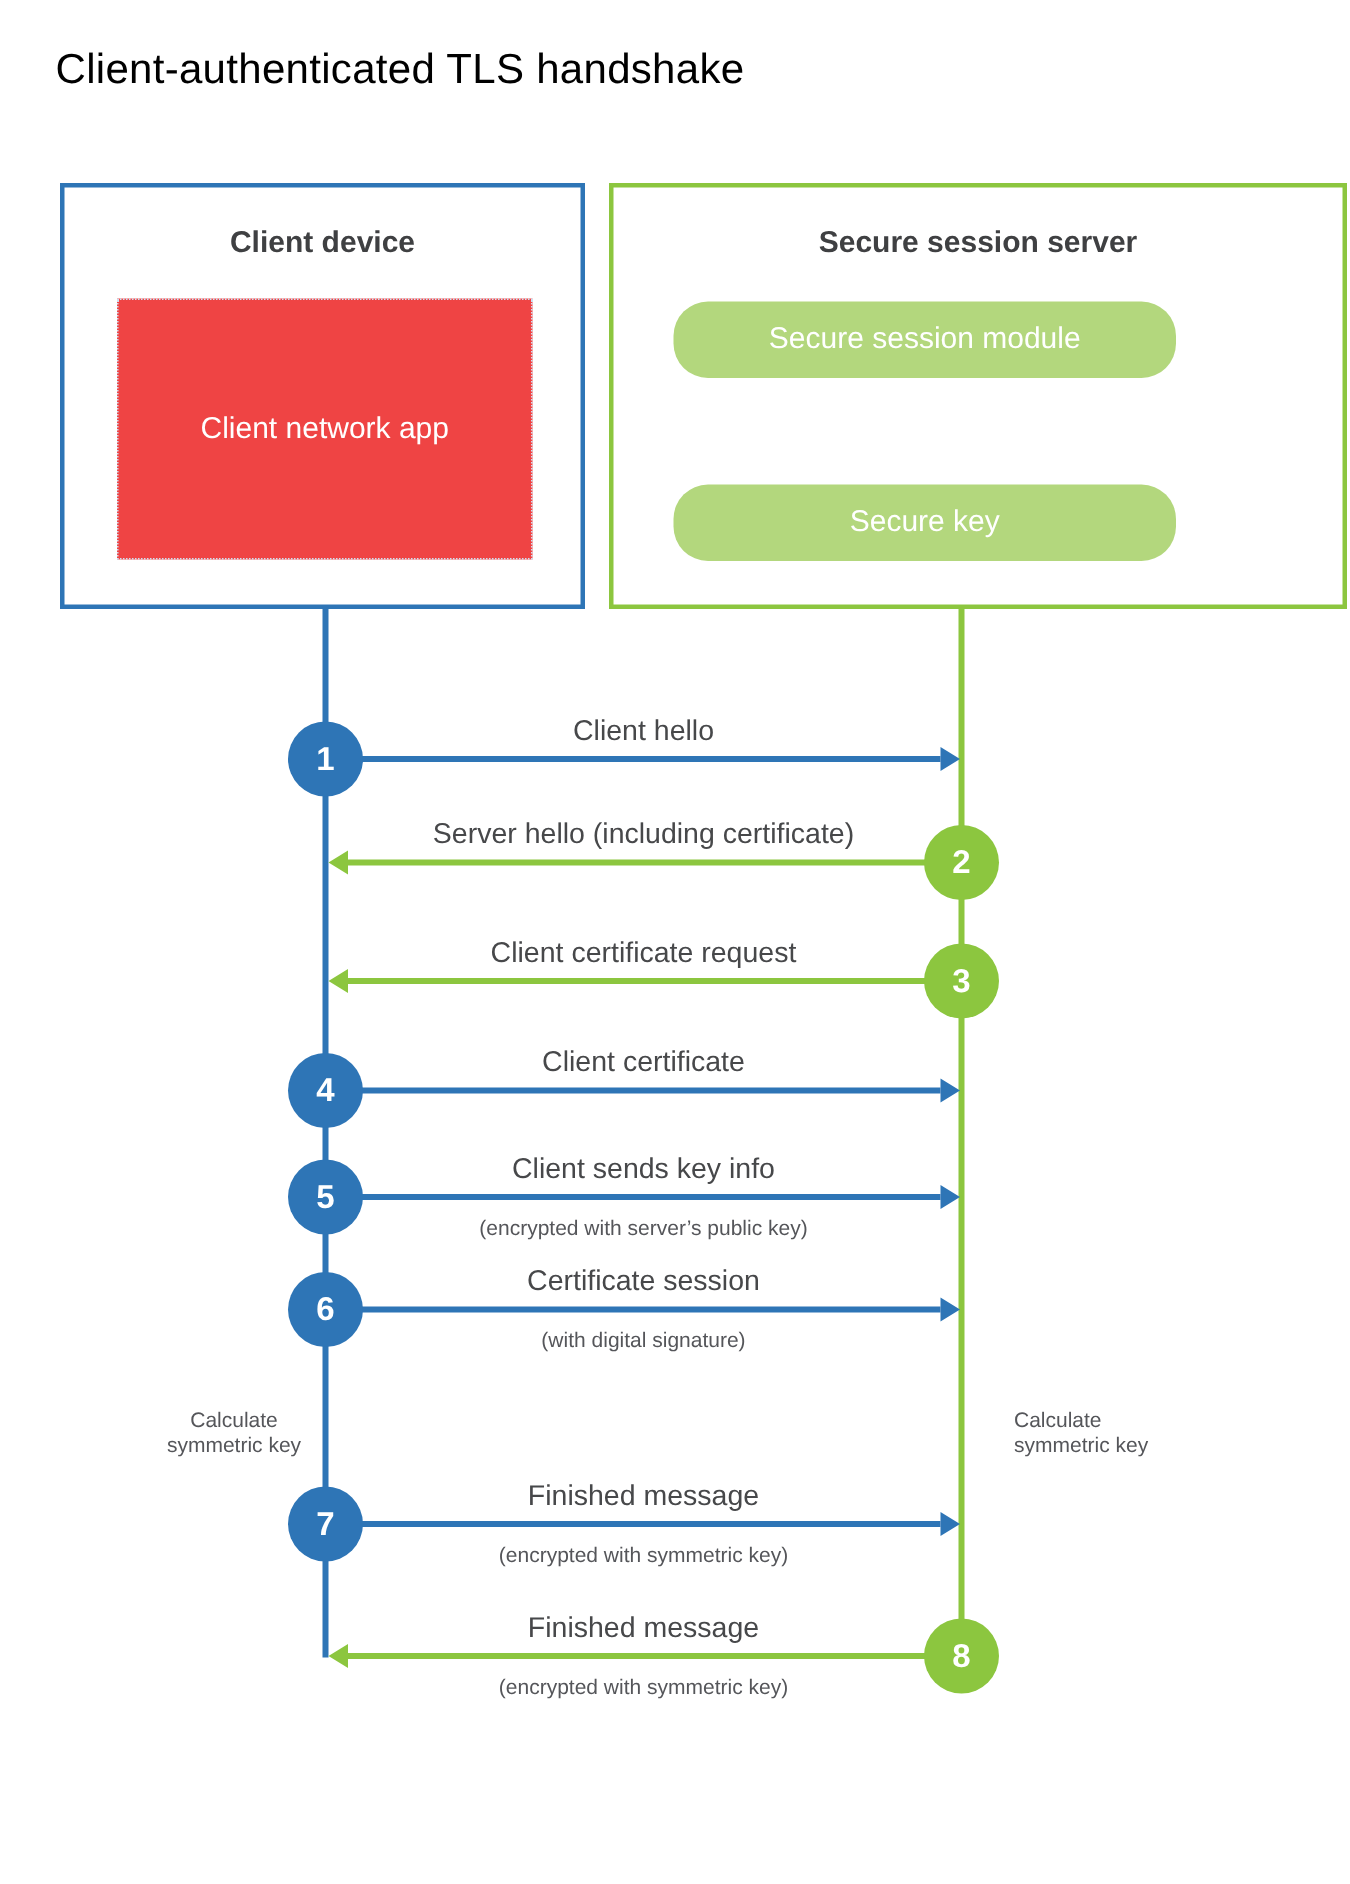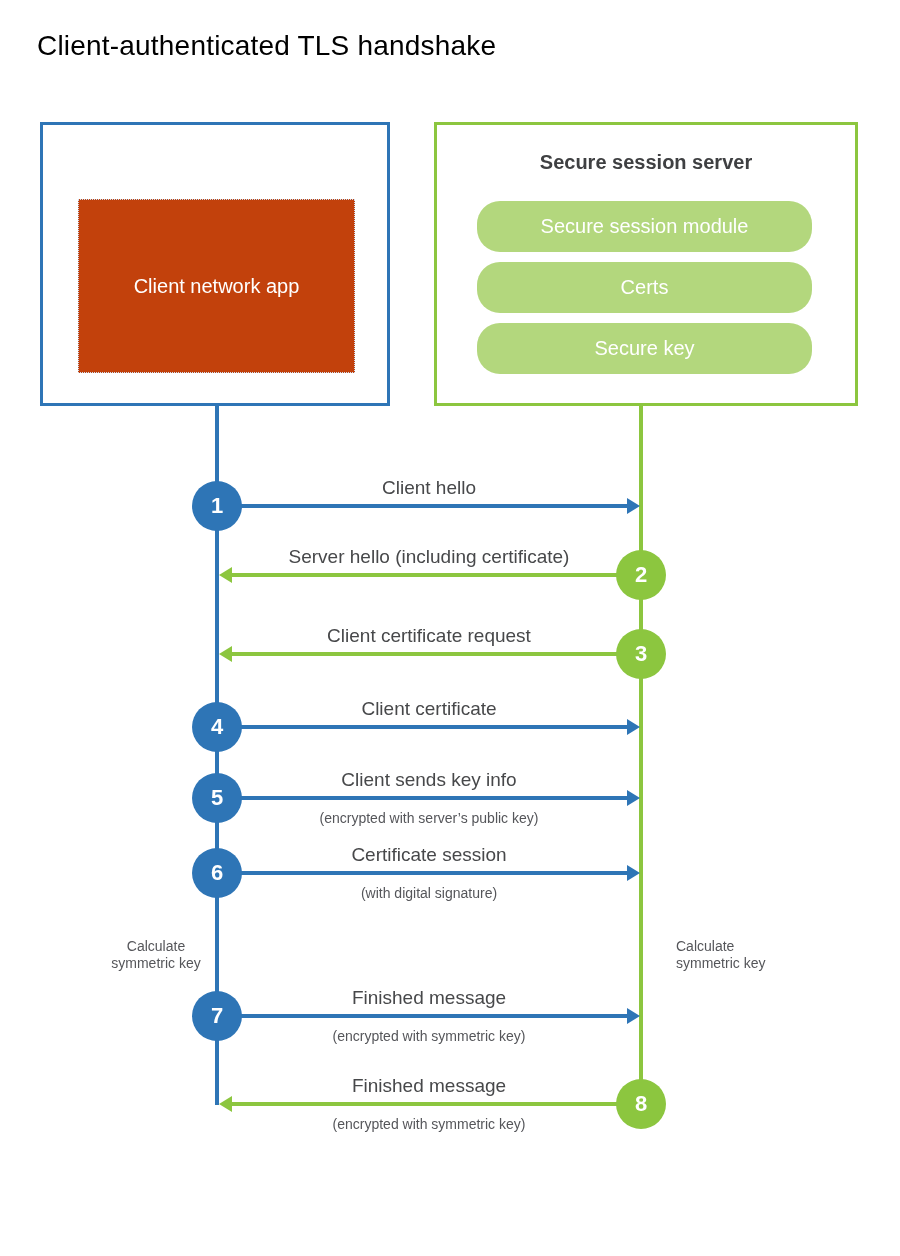--- a/index.html
+++ b/index.html
@@ -6,25 +6,25 @@
   html,body { background:#ffffff; }
   body { font-family:"Liberation Sans","DejaVu Sans",sans-serif; }
   .canvas { position:relative; width:900px; height:1256px; background:#ffffff; overflow:hidden; }
 
   .diagram-title { position:absolute; left:37px; top:30px; font-size:28px; font-weight:400;
     color:#000000; letter-spacing:0.2px; }
 
   
   .actor-box { position:absolute; top:122px; height:284px; background:#fff; }
   .client-box { left:40px; width:350px; border:3px solid #2e75b6; }
-  .server-box { left:434px; width:424px; border:3px solid #8cc63f; }
+  .server-box { left:406px; width:492px; border:3px solid #8cc63f; }
   .box-title { position:absolute; top:26px; left:0; width:100%; text-align:center;
     font-size:20px; font-weight:bold; color:#3f4042; }
   .app-box { position:absolute; left:35px; top:74px; width:277px; height:174px;
-    background:#c2410c; border:1px dotted #cfe0f2; display:flex; align-items:center;
+    background:#ef4444; border:1px dotted #cfe0f2; display:flex; align-items:center;
     justify-content:center; }
   .app-box .inner { width:170px; text-align:center; color:#ffffff; font-size:20px; line-height:1.45; }
   .module-bar { position:absolute; left:40px; width:335px; height:51px; background:#b3d77d;
     color:#ffffff; font-size:20px; display:flex; align-items:center; justify-content:center;border-radius:23px; }
   .bar-1 { top:76px; } .bar-2 { top:137px; } .bar-3 { top:198px; }
 
   
   .vline { position:absolute; width:4px; z-index:1; }
   .vline-blue  { left:215px; top:405px; height:700px; background:#2e75b6; }
   .vline-green { left:639px; top:405px; height:722px; background:#8cc63f; }
@@ -68,32 +68,30 @@
   .note-calc-right { left:676px; top:938px; width:112px; text-align:left; }
 </style>
 </head>
 <body>
 
 <div class="canvas">
 
   <div class="diagram-title">Client-authenticated TLS handshake</div>
 
   <div class="actor-box client-box">
+    <div class="box-title">Client device</div>
     <div class="app-box">
       <div class="inner">Client network app</div>
     </div>
   </div>
 
   <div class="actor-box server-box">
     <div class="box-title">Secure session server</div>
     <div class="module-bar bar-1">
       <span>Secure session module</span>
-    </div>
-    <div class="module-bar bar-2">
-      <span>Certs</span>
     </div>
     <div class="module-bar bar-3">
       <span>Secure key</span>
     </div>
   </div>
 
   <div class="vline vline-blue"></div>
   <div class="vline vline-green"></div>
 
   <div class="s1">

